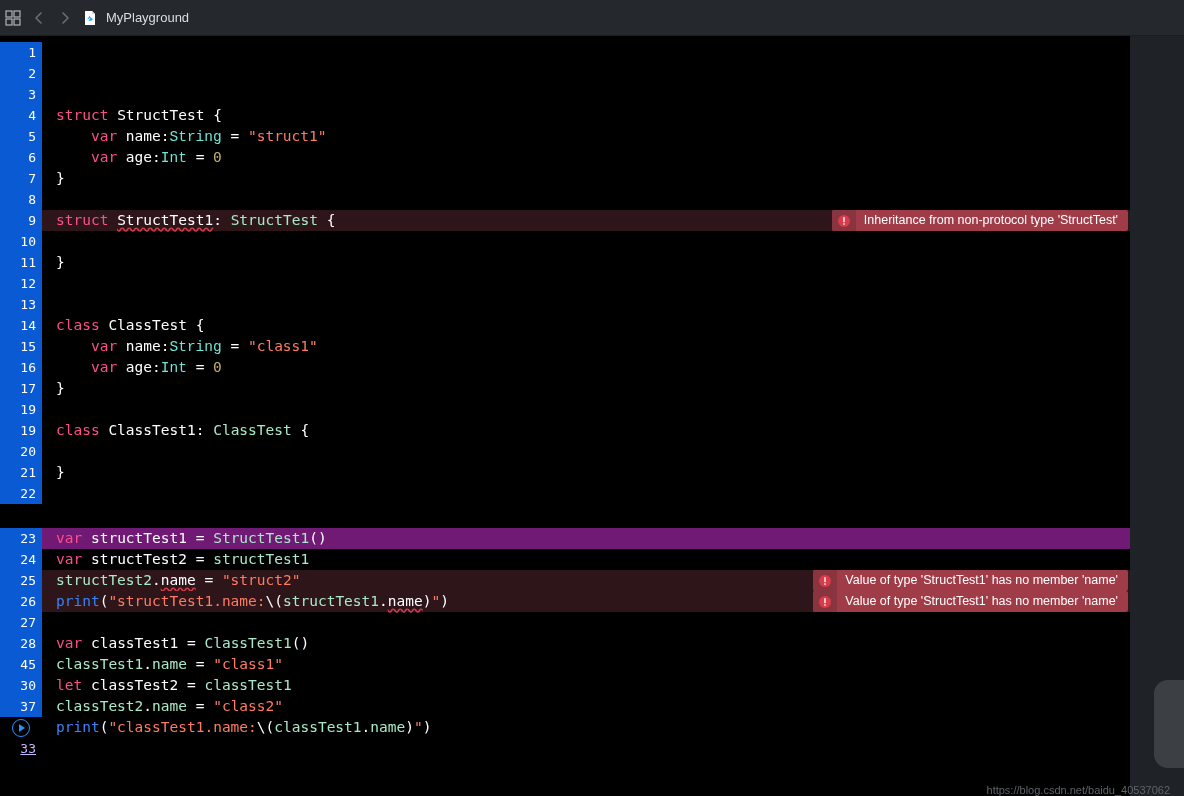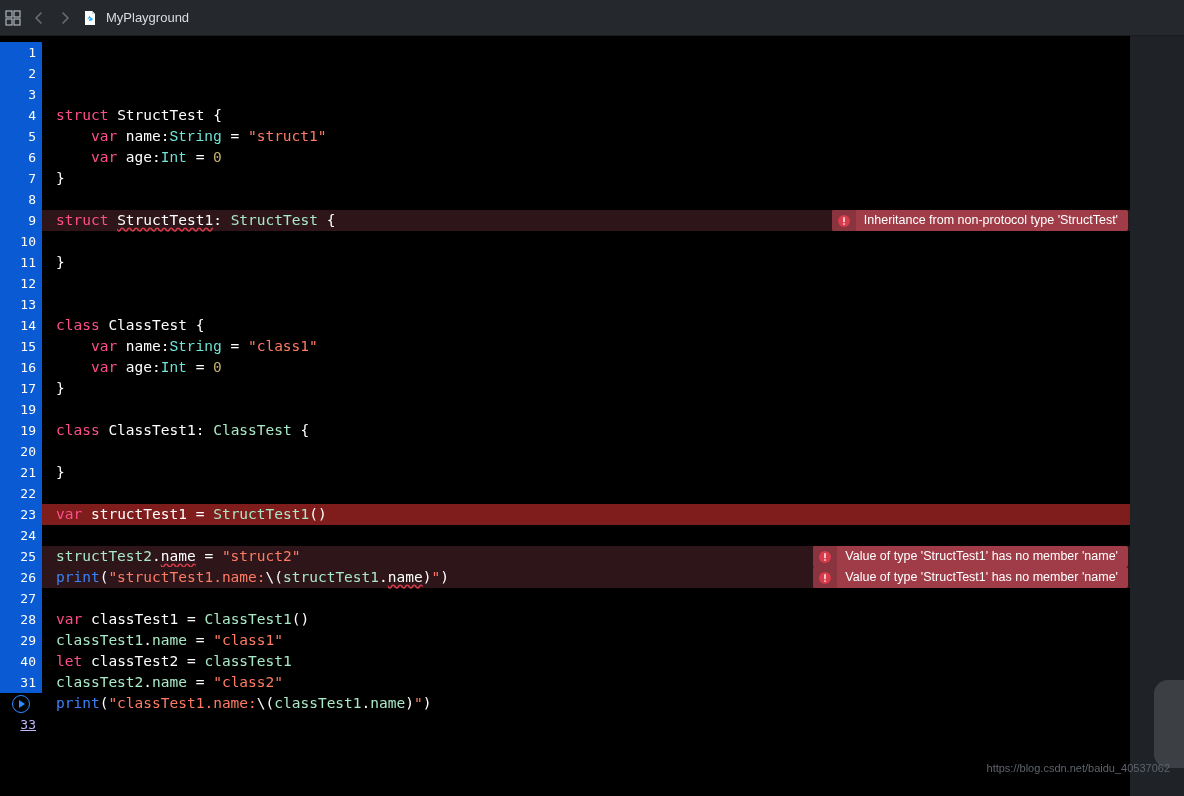--- a/index.html
+++ b/index.html
@@ -15,21 +15,21 @@
   .file-icon svg { display:block; }
   .file-title { font-family:-apple-system,BlinkMacSystemFont,"Segoe UI",sans-serif; font-size:13px; color:#d9dde2; }
 
   
   .editor-wrap { position:absolute; top:36px; left:0; right:0; bottom:0; display:flex; }
   .editor { position:relative; flex:0 0 1130px; background:#000; }
   .right-pad { flex:1; background:#1f2226; }
 
   .code-lines { position:absolute; top:6px; left:0; right:0; }
   .line { position:relative; height:21px; display:flex; align-items:center; font-size:14.5px; line-height:21px; }
-  .line.hl-row { background:#7f1d1d; }
+  .line.hl-row { background:#701a75;margin-top:24px; }
   .line.err-row { background:#2d151a; }
   .gutter { width:42px; text-align:right; padding-right:6px; color:#fff; font-size:13px; background:#0a5bd3; height:100%; display:flex; align-items:center; justify-content:flex-end; flex-shrink:0; }
   .gutter.dim { background:transparent; color:#c4b5fd;text-decoration:underline; }
   .gutter.play { background:transparent; padding:0; justify-content:center; }
   .play-btn { width:18px; height:18px; border:1.5px solid #2a8fff; border-radius:50%; display:flex; align-items:center; justify-content:center; }
   .play-btn::after { content:""; border-left:6px solid #2a8fff; border-top:4px solid transparent; border-bottom:4px solid transparent; margin-left:2px; }
   .code { padding-left:14px; white-space:pre; color:#fff; }
 
   
   .kw  { color:#ff4f8b; }   
@@ -43,21 +43,21 @@
   
   .err-badge { position:absolute; right:2px; top:0; height:21px; background:#a03c48; color:#fff; display:flex; align-items:center; font-family:-apple-system,BlinkMacSystemFont,"Segoe UI",sans-serif; font-size:12.5px; border-radius:2px; }
   .err-badge .err-ico { width:24px; height:21px; background:#8a3440; display:flex; align-items:center; justify-content:center; border-top-left-radius:2px; border-bottom-left-radius:2px; }
   .err-badge .err-ico svg { display:block; }
   .err-badge .err-txt { padding:0 10px 0 8px; white-space:nowrap; }
 
   
   .sq { text-decoration:underline wavy #d83b4a; text-underline-offset:2px; }
 
   
-  .watermark { position:absolute; right:14px; bottom:22px; color:#5e646b; font-family:-apple-system,BlinkMacSystemFont,"Segoe UI",sans-serif; font-size:11px; }
+  .watermark { position:absolute; right:14px; bottom:0; color:#5e646b; font-family:-apple-system,BlinkMacSystemFont,"Segoe UI",sans-serif; font-size:11px; }
 
   
   .side-tab { position:absolute; right:0; bottom:28px; width:30px; height:88px; background:#3c4045; border-top-left-radius:14px; border-bottom-left-radius:14px; }
 </style>
 </head>
 <body>
 
 <div class="topbar">
   <span class="grid-icon">
     <svg width="18" height="18" viewBox="0 0 18 18">
@@ -210,20 +210,21 @@
           <div class="code"></div>
         </div>
 
       <div class="line hl-row">
           <div class="gutter">23</div>
           <div class="code"><span class="kw">var</span> <span>structTest1</span><span> = </span><span class="ty2">StructTest1</span><span>()</span></div>
         </div>
 
       <div class="line">
           <div class="gutter">24</div>
+          <div class="code"><span class="kw">var</span> <span>structTest2</span><span> = </span><span class="ty2">structTest1</span></div>
         </div>
 
       <div class="line err-row">
           <div class="gutter">25</div>
           <div class="code"><span class="ty2">structTest2</span><span>.</span><span class="sq">name</span><span> = </span><span class="str">"struct2"</span></div>
         <div class="err-badge">
           <span class="err-ico">
               <svg width="14" height="14" viewBox="0 0 14 14">
                 <circle cx="7" cy="7" r="6" fill="#d83b4a"></circle>
                 <rect x="6.3" y="3.2" width="1.4" height="5" fill="#fff"></rect>
@@ -253,31 +254,31 @@
           <div class="gutter">27</div>
           <div class="code"></div>
         </div>
 
       <div class="line">
           <div class="gutter">28</div>
           <div class="code"><span class="kw">var</span> <span>classTest1</span><span> = </span><span class="ty2">ClassTest1</span><span>()</span></div>
         </div>
 
       <div class="line">
-          <div class="gutter">29</div>
+          <div class="gutter">45</div>
           <div class="code"><span class="ty2">classTest1</span><span>.</span><span class="ty2">name</span><span> = </span><span class="str">"class1"</span></div>
         </div>
 
       <div class="line">
-          <div class="gutter">40</div>
+          <div class="gutter">30</div>
           <div class="code"><span class="kw">let</span> <span>classTest2</span><span> = </span><span class="ty2">classTest1</span></div>
         </div>
 
       <div class="line">
-          <div class="gutter">31</div>
+          <div class="gutter">37</div>
           <div class="code"><span class="ty2">classTest2</span><span>.</span><span class="ty2">name</span><span> = </span><span class="str">"class2"</span></div>
         </div>
 
       <div class="line">
         <div class="gutter play">
             <div class="play-btn"></div>
           </div>
         <div class="code"><span class="fn">print</span><span>(</span><span class="str">"classTest1.name:</span><span>\(</span><span class="ty2">classTest1</span><span>.</span><span class="ty2">name</span><span>)</span><span class="str">"</span><span>)</span></div>
       </div>
 

